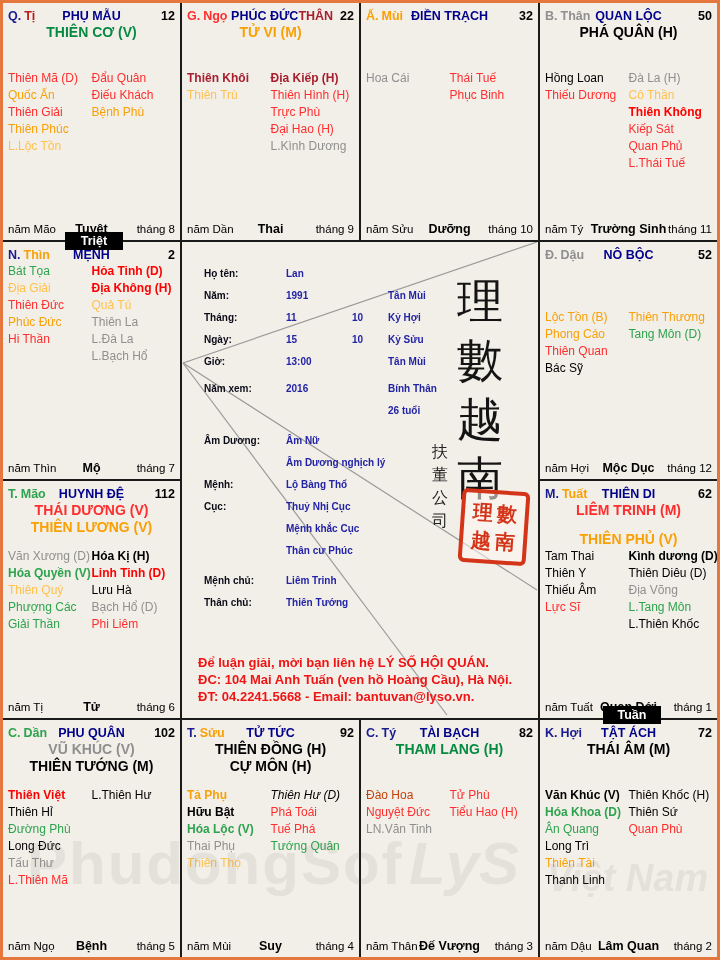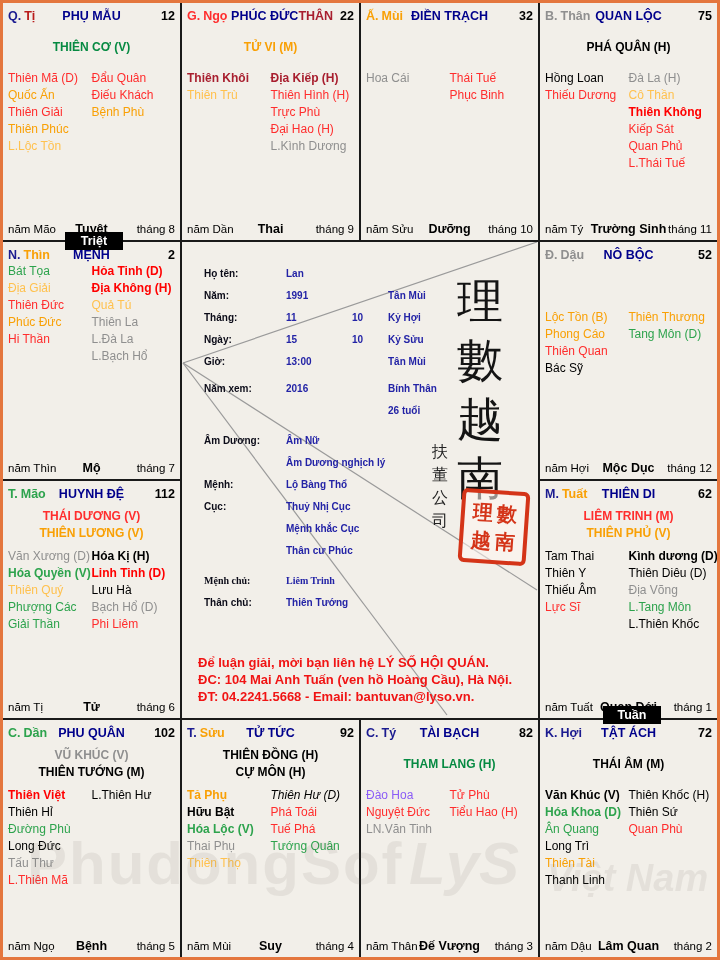--- a/index.html
+++ b/index.html
@@ -7,21 +7,21 @@
   .grid{position:absolute;inset:0;display:grid;grid-template-columns:repeat(4,1fr);grid-template-rows:repeat(4,1fr);gap:2px;
         grid-template-areas:"a1 a2 a3 a4" "a5 ct ct a6" "a7 ct ct a8" "a9 a10 a11 a12";}
   .cell,.center{background:#F2EFE9;}
   .cell{display:flex;flex-direction:column;padding:6px 5px 4px;overflow:hidden;}
   .h{display:flex;align-items:baseline;font-size:12.5px;font-weight:bold;line-height:15px;white-space:nowrap;}
   .h-l{flex:1;}
   .branch{margin-left:3px;}
   .h-m{color:#00008B;}
   .h-r{flex:1;text-align:right;color:#000;}
   .extra{margin-right:7px;}
-  .mains{height:46px;display:flex;flex-direction:column;justify-content:center;text-align:center;font-weight:bold;font-size:12px;line-height:17px;white-space:nowrap;}
+  .mains{height:46px;display:flex;flex-direction:column;justify-content:flex-start;text-align:center;font-weight:bold;font-size:14px;line-height:17px;white-space:nowrap;}
   .stars{display:flex;font-size:12px;line-height:17px;}
   .col{width:50%;white-space:nowrap;}
   .star.bold{font-weight:bold;}
   .f{margin-top:auto;display:flex;align-items:baseline;font-size:11.5px;color:#000;white-space:nowrap;}
   .f-nam{flex:1;}
   .f-stage{font-size:12.5px;}
   .f-thang{flex:1;text-align:right;}
   .center{grid-area:ct;position:relative;overflow:hidden;}
   .lines{position:absolute;inset:0;width:100%;height:100%;}
   .info{position:relative;padding:20px 0 0 22px;}
@@ -127,21 +127,21 @@
             <span class="iv">Mệnh khắc Cục</span>
             <span class="inum"></span>
             <span class="ic"></span>
           </div>
           <div class="irow">
             <span class="il"></span>
             <span class="iv">Thân cư Phúc</span>
             <span class="inum"></span>
             <span class="ic"></span>
           </div>
-          <div class="irow" style="margin-top: 8px; font-family: Liberation Serif, serif;">
+          <div class="irow" style="margin-top: 8px;">
             <span class="il">Mệnh chủ:</span>
             <span class="iv">Liêm Trinh</span>
             <span class="inum"></span>
             <span class="ic"></span>
           </div>
           <div class="irow">
             <span class="il">Thân chủ:</span>
             <span class="iv">Thiên Tướng</span>
             <span class="inum"></span>
             <span class="ic"></span>
@@ -247,21 +247,21 @@
     <div class="f">
       <span class="f-nam">năm Sửu</span>
       <b class="f-stage">Dưỡng</b>
       <span class="f-thang">tháng 10</span>
     </div>
   </div>
       <div class="cell" style="grid-area: a4;">
     <div class="h">
       <span class="h-l"><b class="stem" style="color: rgb(143, 143, 143);">B.</b><b class="branch" style="color: rgb(143, 143, 143);">Thân</b></span>
       <span class="h-m">QUAN LỘC</span>
-      <span class="h-r"><b class="num">75</b></span>
+      <span class="h-r"><b class="num">50</b></span>
     </div>
     <div class="mains">
           <div style="color: rgb(0, 0, 0);">PHÁ QUÂN (H)</div>
         </div>
     <div class="stars">
       <div class="col colL">
             <div class="star" style="color: rgb(0, 0, 0);">Hồng Loan</div>
             <div class="star" style="color: rgb(255, 45, 45);">Thiếu Dương</div>
           </div>
       <div class="col colR">
@@ -366,21 +366,21 @@
     </div>
   </div>
       <div class="cell" style="grid-area: a8;">
     <div class="h">
       <span class="h-l"><b class="stem" style="color: rgb(27, 27, 144);">M.</b><b class="branch" style="color: rgb(249, 160, 5);">Tuất</b></span>
       <span class="h-m">THIÊN DI</span>
       <span class="h-r"><b class="num">62</b></span>
     </div>
     <div class="mains">
           <div style="color: rgb(255, 45, 45);">LIÊM TRINH (M)</div>
-          <div style="color: rgb(249, 160, 5);">THIÊN PHỦ (V)</div>
+          <div style="color: rgb(249, 160, 5); margin-top: 12px;">THIÊN PHỦ (V)</div>
         </div>
     <div class="stars">
       <div class="col colL">
             <div class="star" style="color: rgb(0, 0, 0);">Tam Thai</div>
             <div class="star" style="color: rgb(0, 0, 0);">Thiên Y</div>
             <div class="star" style="color: rgb(0, 0, 0);">Thiếu Âm</div>
             <div class="star" style="color: rgb(255, 45, 45);">Lực Sĩ</div>
           </div>
       <div class="col colR">
             <div class="star bold" style="color: rgb(0, 0, 0);">Kình dương (D)</div>
@@ -460,21 +460,21 @@
     <div class="h">
       <span class="h-l"><b class="stem" style="color: rgb(27, 27, 144);">C.</b><b class="branch" style="color: rgb(27, 27, 144);">Tý</b></span>
       <span class="h-m">TÀI BẠCH</span>
       <span class="h-r"><b class="num">82</b></span>
     </div>
     <div class="mains">
           <div style="color: rgb(6, 138, 66);">THAM LANG (H)</div>
         </div>
     <div class="stars">
       <div class="col colL">
-            <div class="star" style="color: #8b5cf6;">Đào Hoa</div>
+            <div class="star" style="color: #c2410c;">Đào Hoa</div>
             <div class="star" style="color: rgb(255, 45, 45);">Nguyệt Đức</div>
             <div class="star" style="color: rgb(143, 143, 143);">LN.Văn Tinh</div>
           </div>
       <div class="col colR">
             <div class="star" style="color: rgb(255, 45, 45);">Tử Phù</div>
             <div class="star" style="color: rgb(255, 45, 45);">Tiểu Hao (H)</div>
           </div>
     </div>
     <div class="f">
       <span class="f-nam">năm Thân</span>

